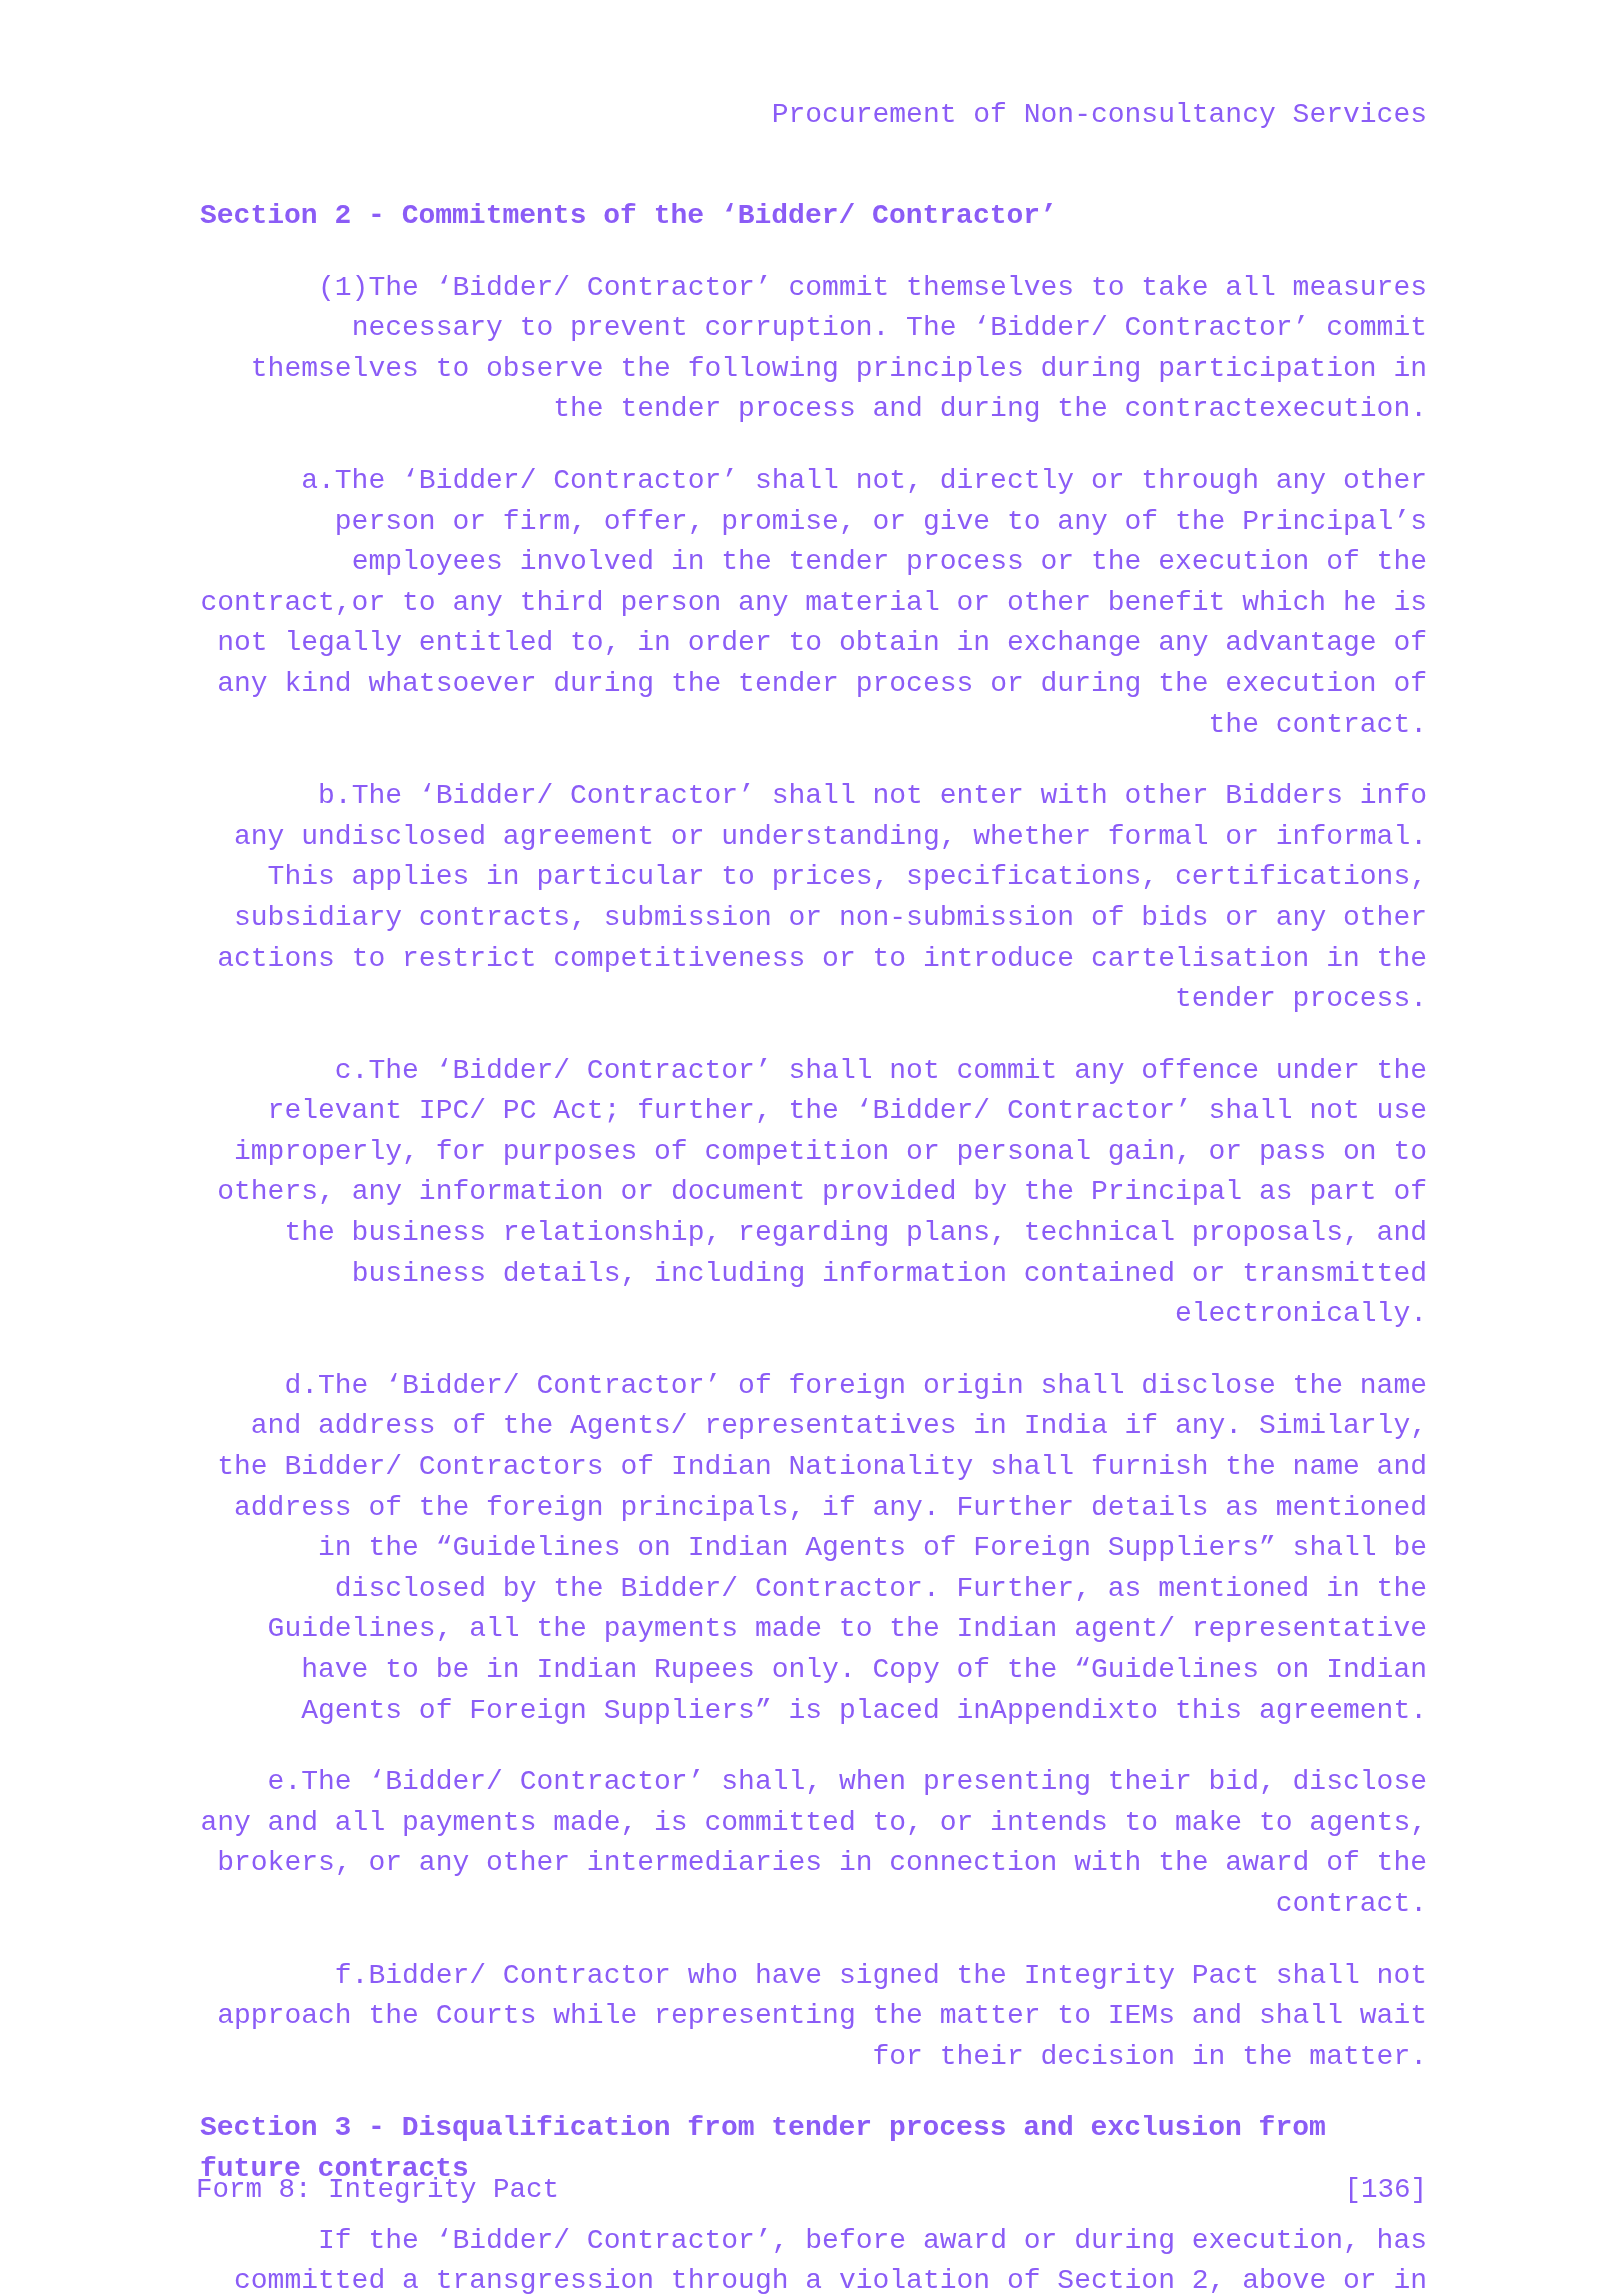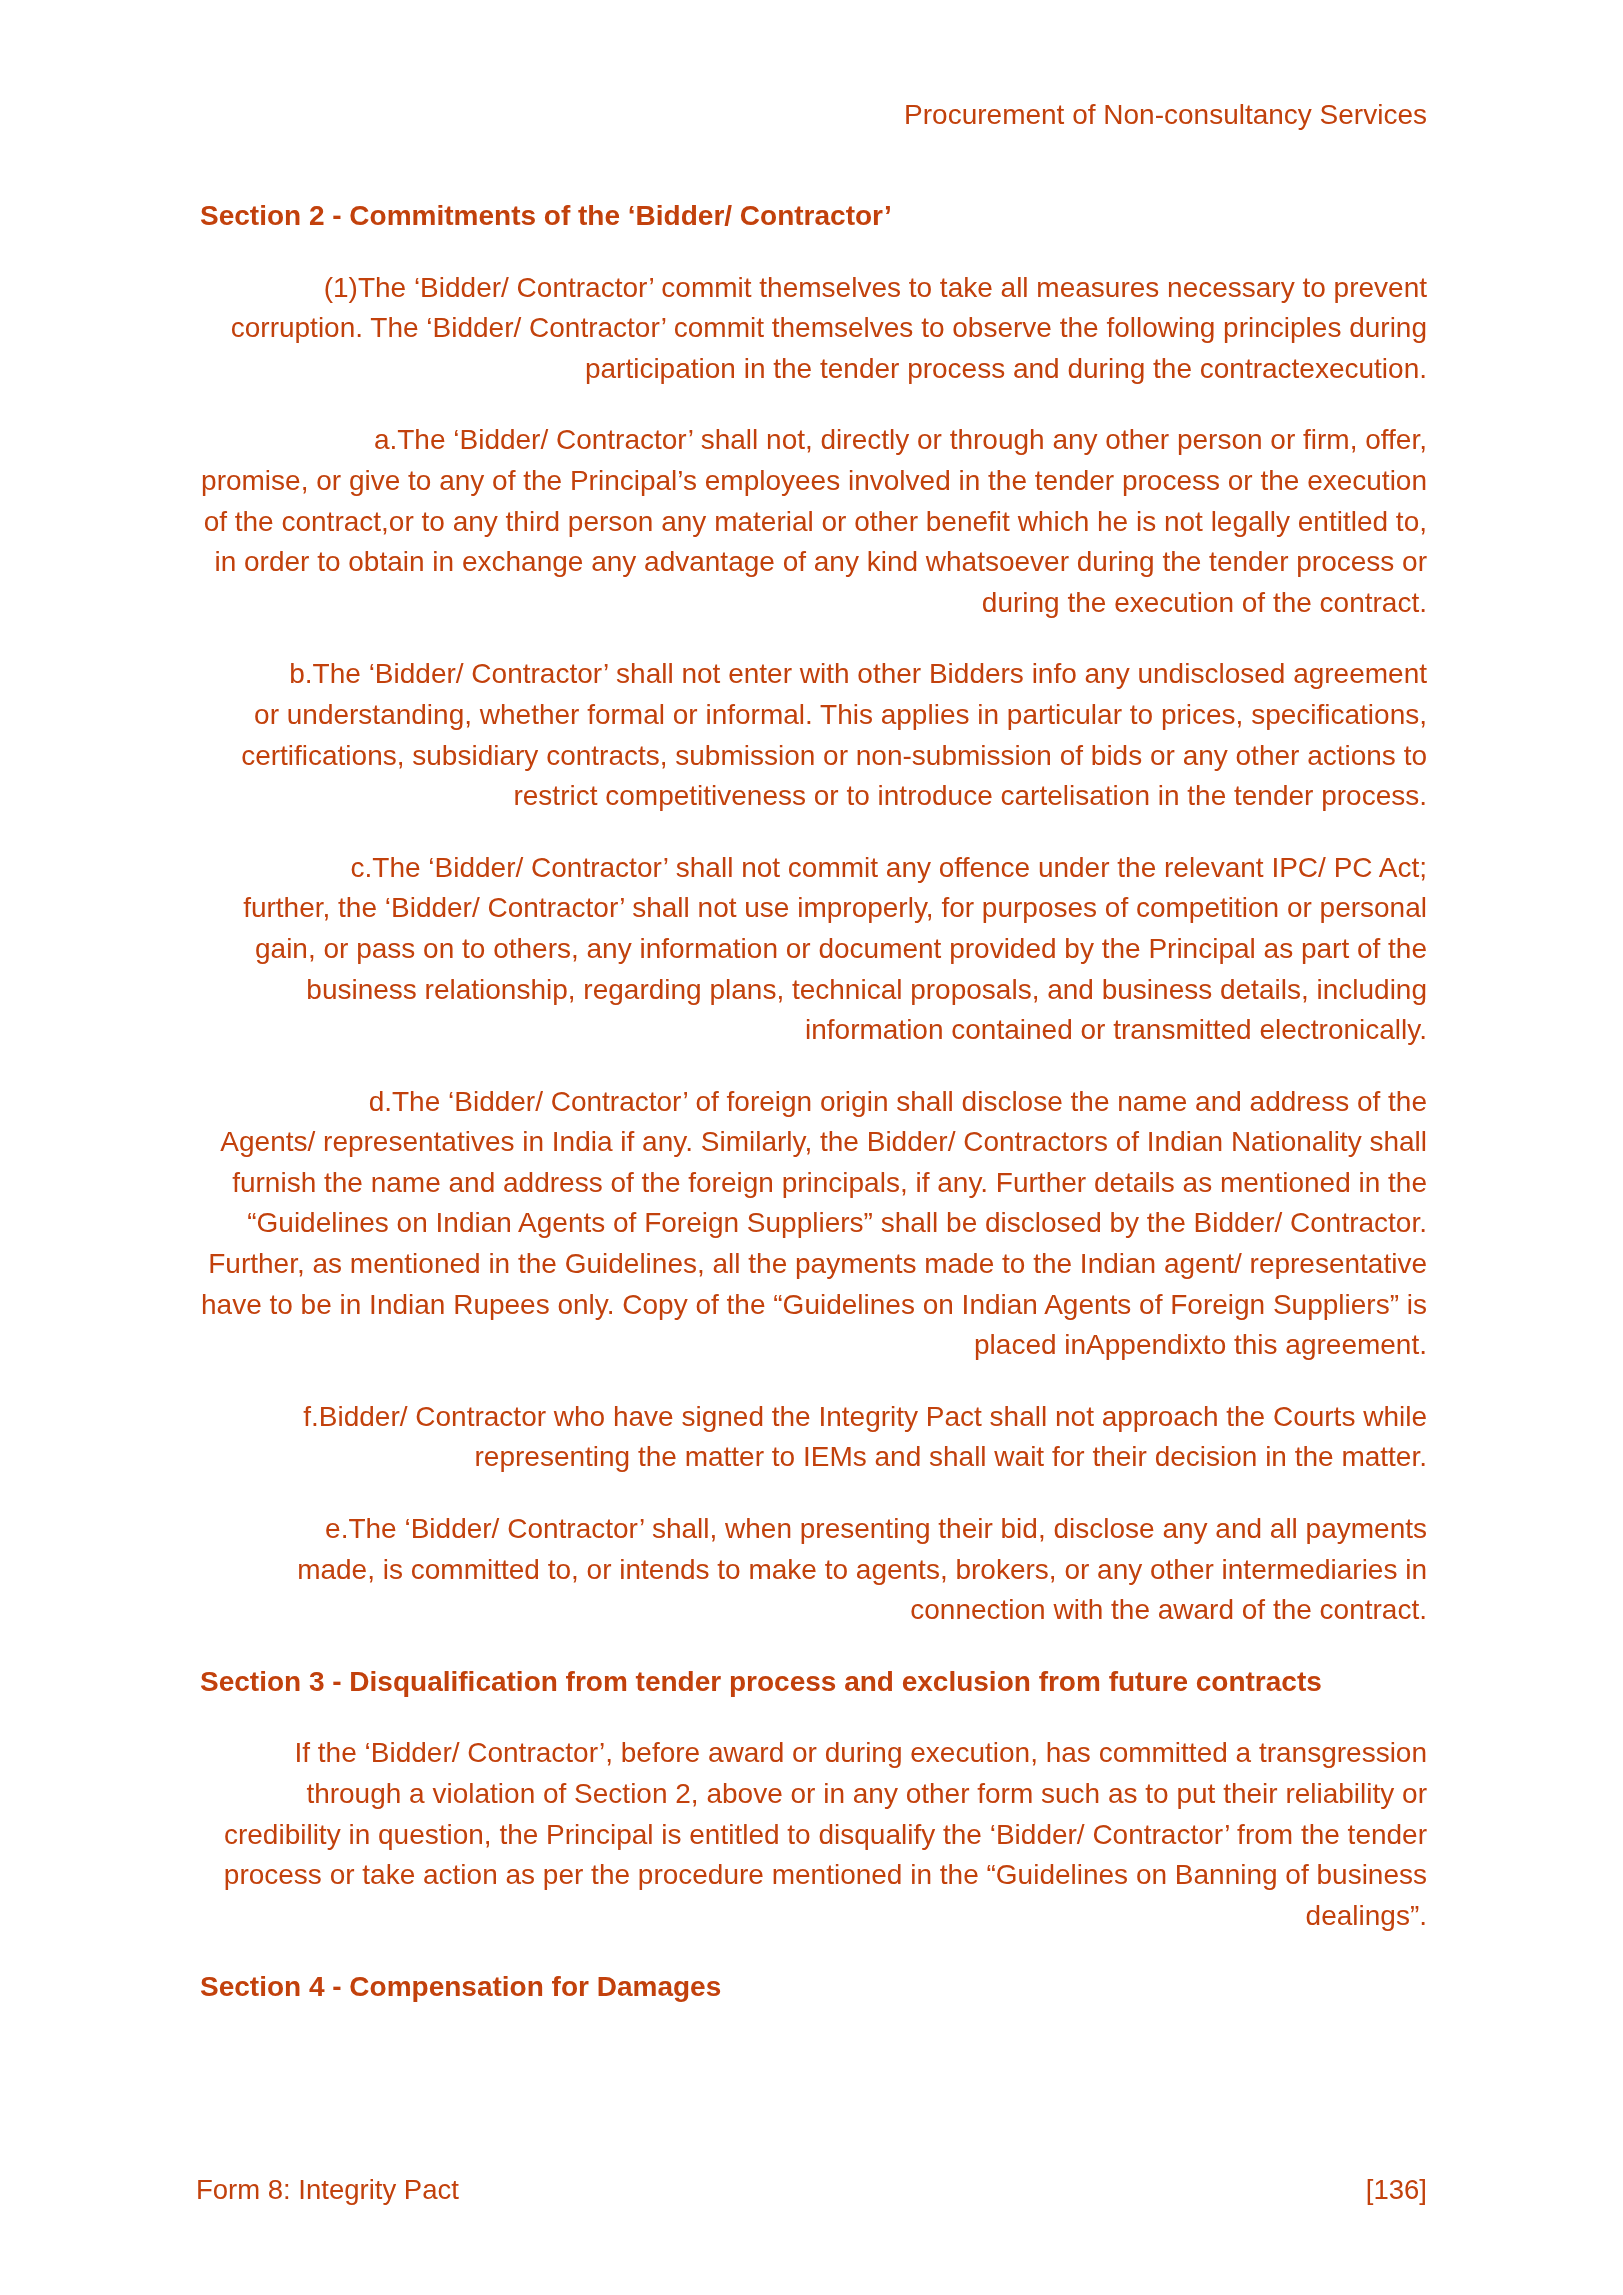--- a/index.html
+++ b/index.html
@@ -2,22 +2,22 @@
 <html style="font-size:10.5px"><head>
 <meta charset="utf-8">
 <style>
   * { margin: 0; padding: 0; box-sizing: border-box; }
   html, body { background: #ffffff; }
   .page {
     position: relative;
     width: 1623px;
     height: 2295px;
     background: #ffffff;
-    color: #c2410c;
-    font-family: Liberation Sans, sans-serif;
+    color: #8b5cf6;
+    font-family: Liberation Mono, monospace;
     font-size: 28px;
     line-height: 1.45;
   }
   .header {
     position: absolute;
     top: 95px;
     left: 196px;
     right: 196px;
     text-align: right;
     font-size: 28px;
@@ -69,23 +69,23 @@
     <p><span class="lbl">(1)</span><span>The ‘Bidder/ Contractor’ commit themselves to take all measures necessary to prevent corruption. The ‘Bidder/ Contractor’ commit themselves to observe the following principles during participation in the tender process and during the contractexecution.</span></p>
 
     <p><span class="lbl">a.</span><span>The ‘Bidder/ Contractor’ shall not, directly or through any other person or firm, offer, promise, or give to any of the Principal’s employees involved in the tender process or the execution of the contract,or to any third person any material or other benefit which he is not legally entitled to, in order to obtain in exchange any advantage of any kind whatsoever during the tender process or during the execution of the contract.</span></p>
 
     <p><span class="lbl">b.</span><span>The ‘Bidder/ Contractor’ shall not enter with other Bidders info any undisclosed agreement or understanding, whether formal or informal. This applies in particular to prices, specifications, certifications, subsidiary contracts, submission or non-submission of bids or any other actions to restrict competitiveness or to introduce cartelisation in the tender process.</span></p>
 
     <p><span class="lbl">c.</span><span>The ‘Bidder/ Contractor’ shall not commit any offence under the relevant IPC/ PC Act; further, the ‘Bidder/ Contractor’ shall not use improperly, for purposes of competition or personal gain, or pass on to others, any information or document provided by the Principal as part of the business relationship, regarding plans, technical proposals, and business details, including information contained or transmitted electronically.</span></p>
 
     <p><span class="lbl">d.</span><span>The ‘Bidder/ Contractor’ of foreign origin shall disclose the name and address of the Agents/ representatives in India if any. Similarly, the Bidder/ Contractors of Indian Nationality shall furnish the name and address of the foreign principals, if any. Further details as mentioned in the “Guidelines on Indian Agents of Foreign Suppliers” shall be disclosed by the Bidder/ Contractor. Further, as mentioned in the Guidelines, all the payments made to the Indian agent/ representative have to be in Indian Rupees only. Copy of the “Guidelines on Indian Agents of Foreign Suppliers” is placed inAppendixto this agreement.</span></p>
 
+    <p><span class="lbl">e.</span><span>The ‘Bidder/ Contractor’ shall, when presenting their bid, disclose any and all payments made, is committed to, or intends to make to agents, brokers, or any other intermediaries in connection with the award of the contract.</span></p>
+
     <p><span class="lbl">f.</span><span>Bidder/ Contractor who have signed the Integrity Pact shall not approach the Courts while representing the matter to IEMs and shall wait for their decision in the matter.</span></p>
-
-    <p><span class="lbl">e.</span><span>The ‘Bidder/ Contractor’ shall, when presenting their bid, disclose any and all payments made, is committed to, or intends to make to agents, brokers, or any other intermediaries in connection with the award of the contract.</span></p>
 
 
     <h2>Section 3 - Disqualification from tender process and exclusion from future contracts</h2>
 
     <p>If the ‘Bidder/ Contractor’, before award or during execution, has committed a transgression through a violation of Section 2, above or in any other form such as to put their reliability or credibility in question, the Principal is entitled to disqualify the ‘Bidder/ Contractor’ from the tender process or take action as per the procedure mentioned in the “Guidelines on Banning of business dealings”.</p>
 
     <h2>Section 4 - Compensation for Damages</h2>
 
   </div>
 

